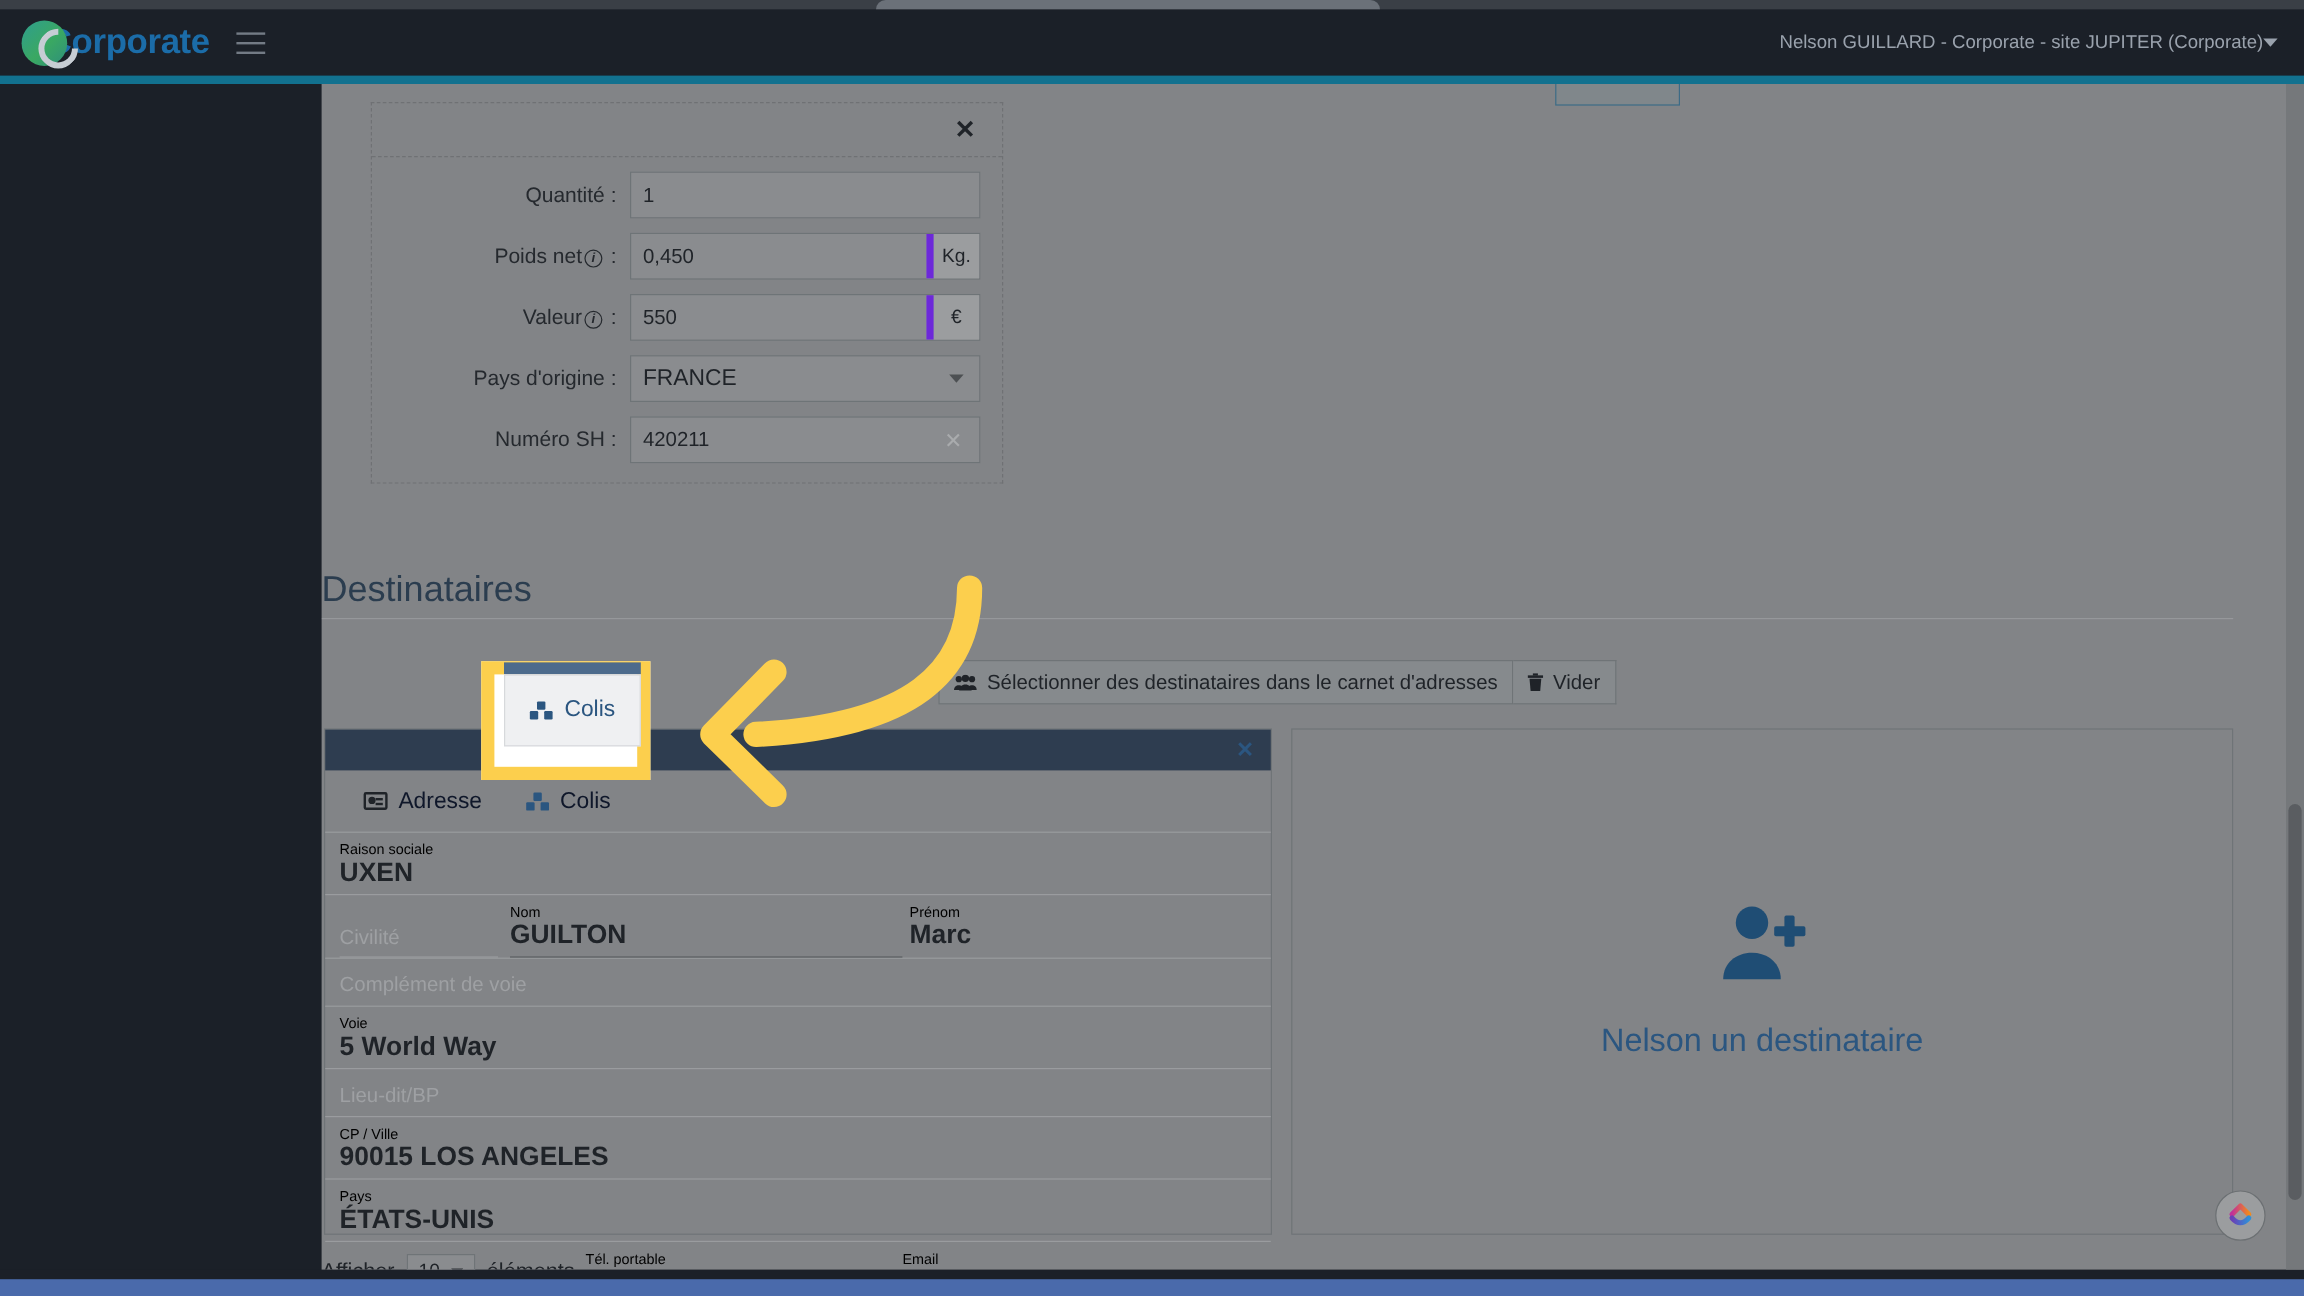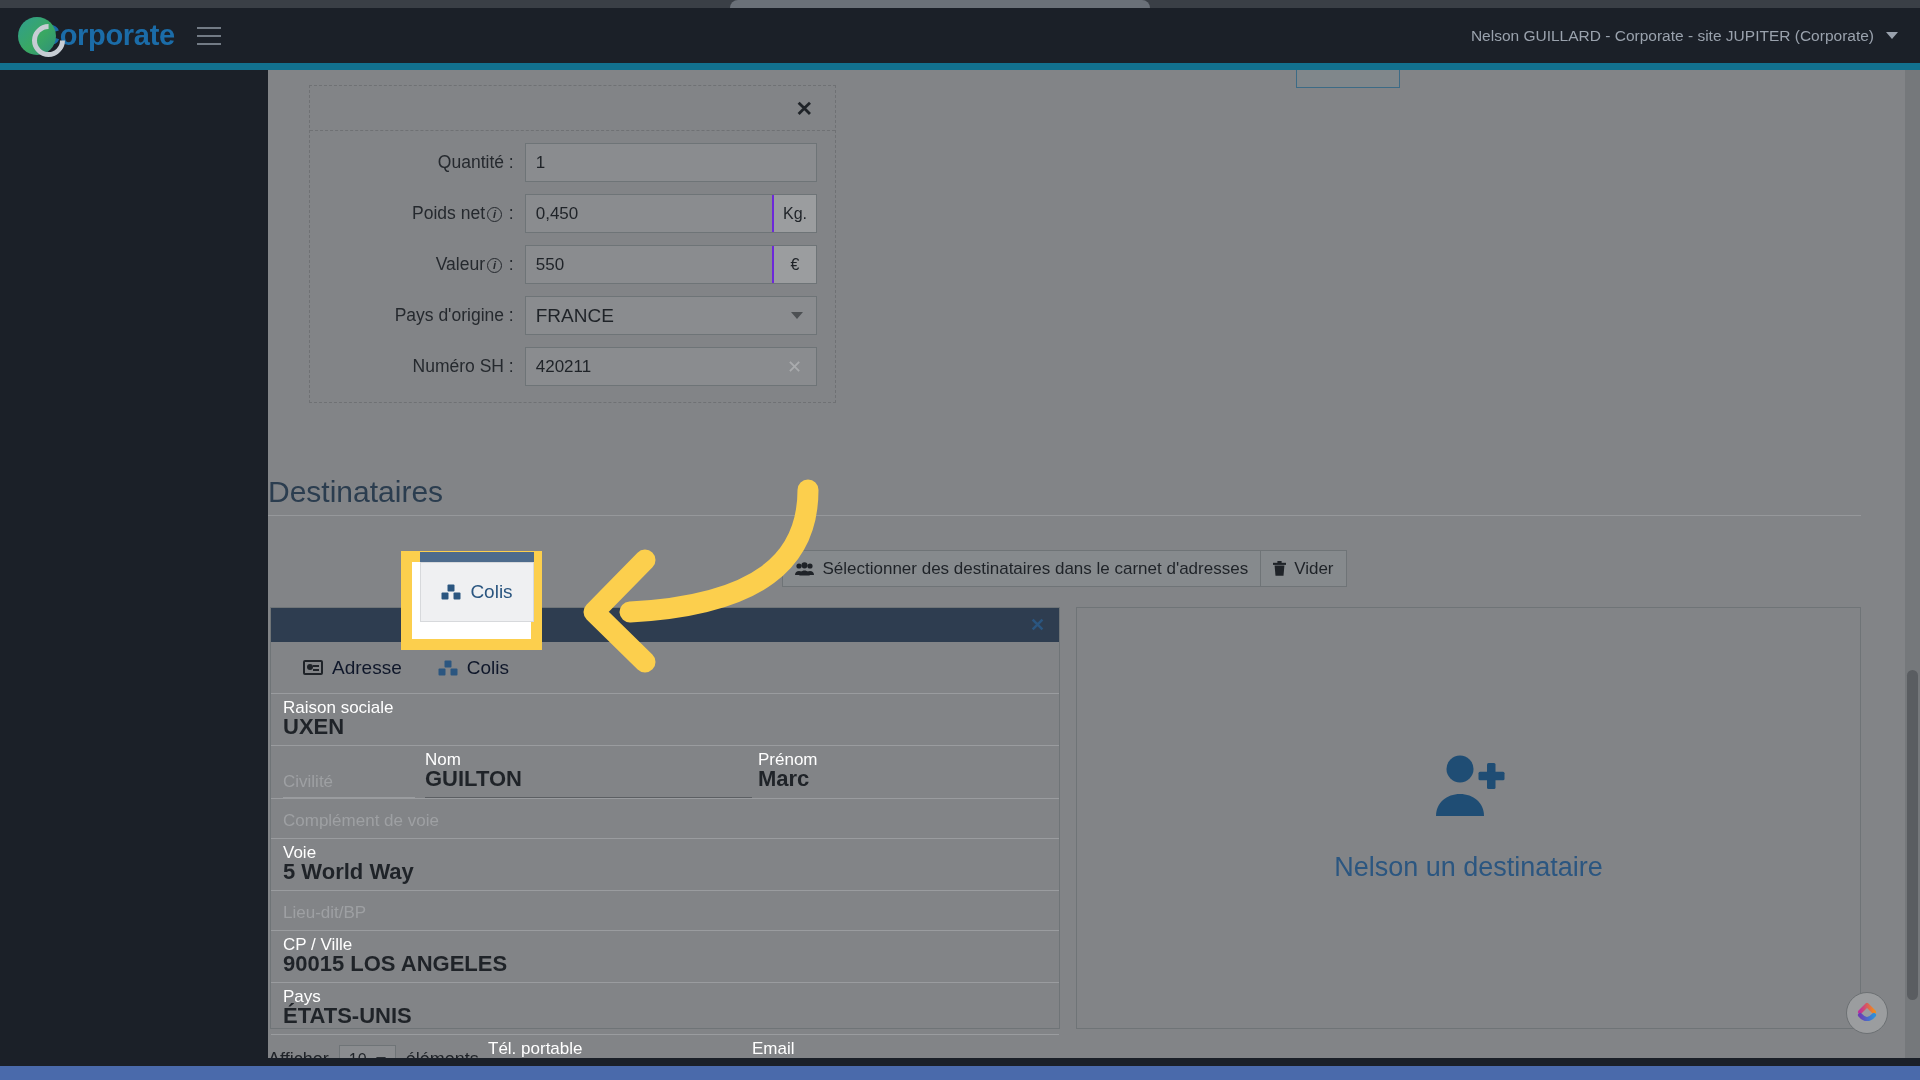--- a/index.html
+++ b/index.html
@@ -51,21 +51,21 @@
     margin-left: -17px; letter-spacing: -0.3px;
   }
   #hamburger {
     margin-left: 22px; width: 24px; height: 18px;
     display: flex; flex-direction: column; justify-content: space-between;
     cursor: pointer;
   }
   #hamburger i { display: block; height: 2px; background: #737b85; }
   #user-menu {
     margin-left: auto; margin-right: 22px;
-    display: flex; align-items: center; gap: 12px;
+    display: flex; align-items: center; 
     color: #9aa2ad; font-size: 15.5px; cursor: pointer;
   }
   .chev-down {
     width: 0; height: 0; border-left: 6px solid transparent;
     border-right: 6px solid transparent; border-top: 7px solid #9aa2ad;
   }
 
   
   #sidebar {
     position: absolute; left: 0; top: 70px; width: 268px; height: 988px;
@@ -120,21 +120,21 @@
     width: 371px; height: 39px; display: flex; align-items: center;
     border: 1px solid #6e7477; background: #8a8c8f;
   }
   .form-control input,
   .form-control .faux-input {
     flex: 1; height: 100%; border: 0; background: transparent; outline: none;
     font-family: inherit; font-size: 17px; color: #1f2328;
     padding: 0 10px; display: flex; align-items: center;
   }
   .input-addon {
-    width: 44px; height: 100%; border-left: 2px solid #6d28d9;
+    width: 44px; height: 100%; border-left: 6px solid #6d28d9;
     background: #9b9d9f; font-size: 16px; color: #1f2328;
     display: flex; align-items: center; justify-content: center; margin-left: 12px;
   }
   .select-caret {
     width: 0; height: 0; margin-right: 13px;
     border-left: 6px solid transparent; border-right: 6px solid transparent;
     border-top: 7px solid #4d5053;
   }
   .clear-x {
     margin-right: 14px; font-size: 18px; color: #a9abad; cursor: pointer;
@@ -206,21 +206,21 @@
   .icon-boxes { flex: none; }
 
   .field-row {
     position: relative; border-bottom: 1px solid #9a9c9f;
     display: flex;
   }
   .field {
     position: relative; padding: 6px 0 7px 0;
   }
   .field-label {
-    font-size: 17px; color: #ffffff; line-height: 16px;
+    font-size: 12px; color: #000000; line-height: 16px;
   }
   .field-label.placeholder-only {
     font-size: 17px; color: #9ea0a3; padding-top: 14px;
   }
   .field-value {
     font-size: 22px; font-weight: bold; color: #1f2328; line-height: 22px;
   }
   .field-underline-dark { border-bottom: 2px solid #2b2f34 !important; }
 
   

